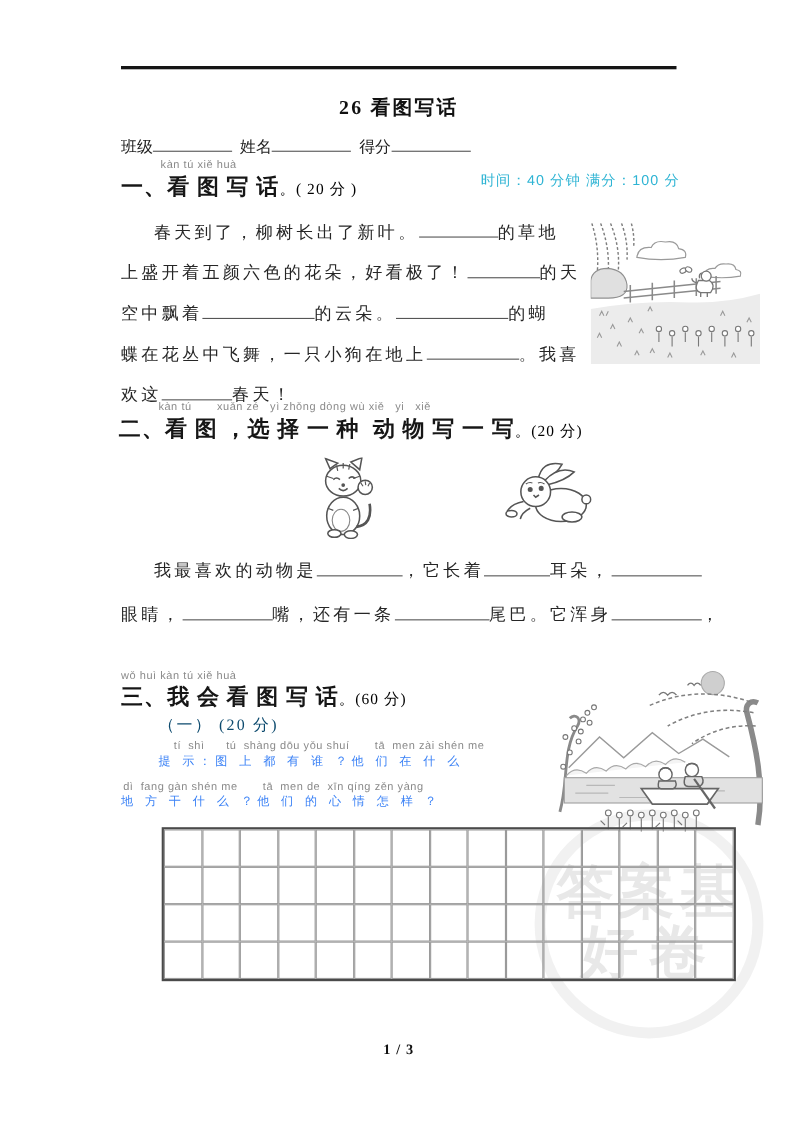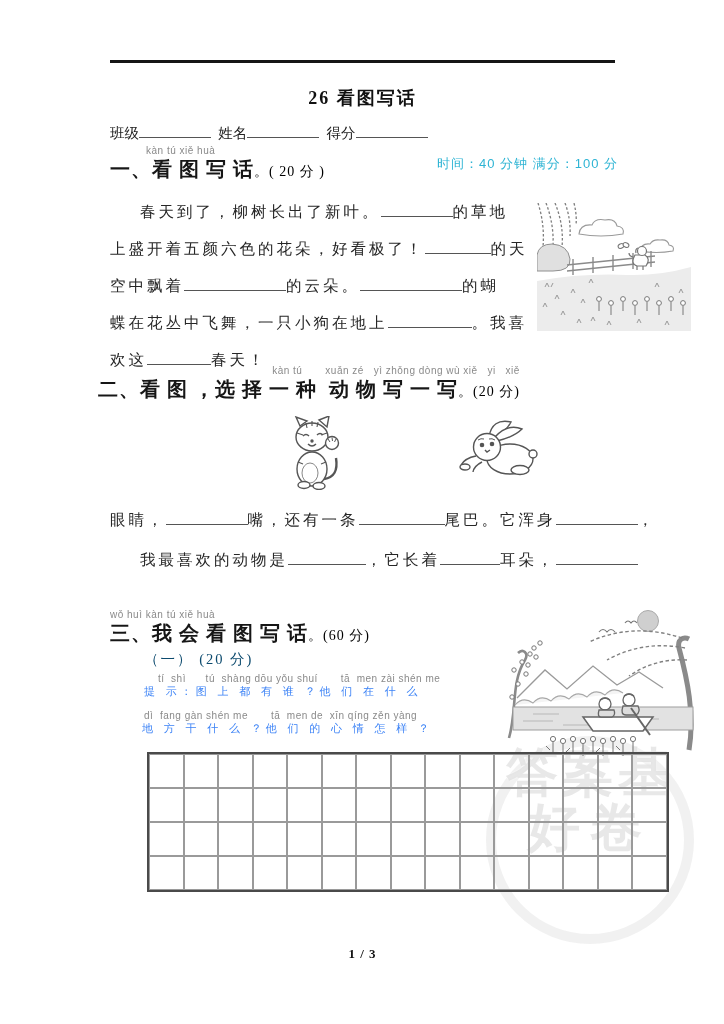--- a/index.html
+++ b/index.html
@@ -36,21 +36,21 @@
   
   .write-grid{left:147px;top:752px;width:518px;height:136px;display:grid;
     border:2px solid #4a4a4a;z-index:2;}
   .cell{border:0.8px solid #9a9a9a;}
   
   .page-num{left:110px;top:946px;width:505px;text-align:center;
     font-size:13px;font-weight:700;color:#111;letter-spacing:1px;}
   
   .watermark{left:486px;top:736px;width:208px;height:208px;border-radius:50%;
     border:10px solid rgba(185,185,185,0.20);box-sizing:border-box;z-index:1;
-    display:flex;flex-direction:column;align-items:center;
+    display:flex;flex-direction:column;align-items:center;justify-content:center;
     font-weight:700;color:rgba(180,180,180,0.30);
     text-shadow:0 0 2px rgba(255,255,255,0.9);}
   .watermark .wm1{font-size:52px;letter-spacing:4px;line-height:1.05;}
   .watermark .wm2{font-size:52px;letter-spacing:10px;line-height:1.05;}
   svg{display:block;}
   .z{z-index:2;}
 </style>
 </head>
 <body>
 
@@ -150,21 +150,21 @@
     <path d="M70,122 l2,-4 2,4"></path>
         <path d="M100,120 l2,-4 2,4"></path>
     <path d="M128,122 l2,-4 2,4"></path>
         <path d="M142,90 l2,-4 2,4"></path>
     <path d="M52,80 l2,-4 2,4"></path>
         <path d="M118,84 l2,-4 2,4"></path>
   </g>
 </svg>
 </div>
 
-<div class="abs z" style="left:98px;top:365px;text-align:right;">
+<div class="abs z" style="left:108px;top:365px;">
   <div class="pinyin" style="margin-left:36px;">kàn tú       xuǎn zé   yì zhǒng dòng wù xiě   yi   xiě</div>
   <div>
     <span class="sec-title">二、看 图 ，选 择 一 种  动 物 写 一 写</span><span class="sec-score">。(20 分)</span>
   </div>
 </div>
 
 <div class="abs z" style="left:291px;top:416px;">
 <svg width="50" height="74" viewBox="0 0 50 74">
   <g stroke="#555" stroke-width="1.4" fill="#fff">
     <path d="M9,10 L5,1 L16,5 Z"></path>
@@ -201,38 +201,38 @@
     <path d="M18,36 q-11,2 -15,9" fill="none"></path>
     <ellipse cx="7" cy="47" rx="5" ry="3"></ellipse>
     <path d="M24,42 q-8,4 -9,10" fill="none"></path>
     <ellipse cx="62" cy="50" rx="9" ry="4.5"></ellipse>
     <circle cx="75" cy="34" r="4"></circle>
   </g>
 </svg>
 </div>
 
 <div class="abs para z" style="left:110px;top:500px;width:606px;line-height:40px;">
+  <div class="line indent"><span class="run">我最喜欢的动物是</span><span class="blank" style="width: 78px;"></span><span class="run">，它长着</span><span class="blank" style="width: 60px;"></span><span class="run">耳朵，</span><span class="blank" style="width: 82px;"></span></div>
   <div class="line"><span class="run">眼睛，</span><span class="blank" style="width: 82px;"></span><span class="run">嘴，还有一条</span><span class="blank" style="width: 86px;"></span><span class="run">尾巴。它浑身</span><span class="blank" style="width: 82px;"></span><span class="run">，</span></div>
-  <div class="line indent"><span class="run">我最喜欢的动物是</span><span class="blank" style="width: 78px;"></span><span class="run">，它长着</span><span class="blank" style="width: 60px;"></span><span class="run">耳朵，</span><span class="blank" style="width: 82px;"></span></div>
 </div>
 
 <div class="abs z" style="left:110px;top:609px;">
   <div class="pinyin" style="">wǒ huì kàn tú xiě huà</div>
   <div>
     <span class="sec-title">三、我 会 看 图 写 话</span><span class="sec-score">。(60 分)</span>
   </div>
 </div>
 
 <div class="abs sub-label z" style="left:144px;top:650px;">（一） (20 分)</div>
 
 <div class="abs z" style="left:144px;top:673px;">
   <div class="pinyin" style="margin-left:14px;">tí  shì      tú  shàng dōu yǒu shuí       tā  men zài shén me</div>
   <div class="hint-chars">提 示：图 上 都 有 谁 ？他 们 在 什 么</div>
 </div>
-<div class="abs z" style="left:110px;top:710px;margin-left:32px;">
+<div class="abs z" style="left:110px;top:710px;">
   <div class="pinyin" style="margin-left:2px;">dì  fang gàn shén me       tā  men de  xīn qíng zěn yàng</div>
   <div class="hint-chars">地 方 干 什 么 ？他 们 的 心 情 怎 样 ？</div>
 </div>
 
 <div class="abs z" style="left:503px;top:608px;">
 <svg width="200" height="152" viewBox="0 0 200 152">
   <circle cx="145" cy="13" r="10.5" fill="#cfcfcf" stroke="#aaa" stroke-width="1"></circle>
 
   <path d="M186,142 C192,106 184,70 176,40 C174,32 180,28 186,31" fill="none" stroke="#8a8a8a" stroke-width="5"></path>
   <g stroke="#808080" stroke-width="1.4" fill="none" stroke-dasharray="3.5,2.5">

